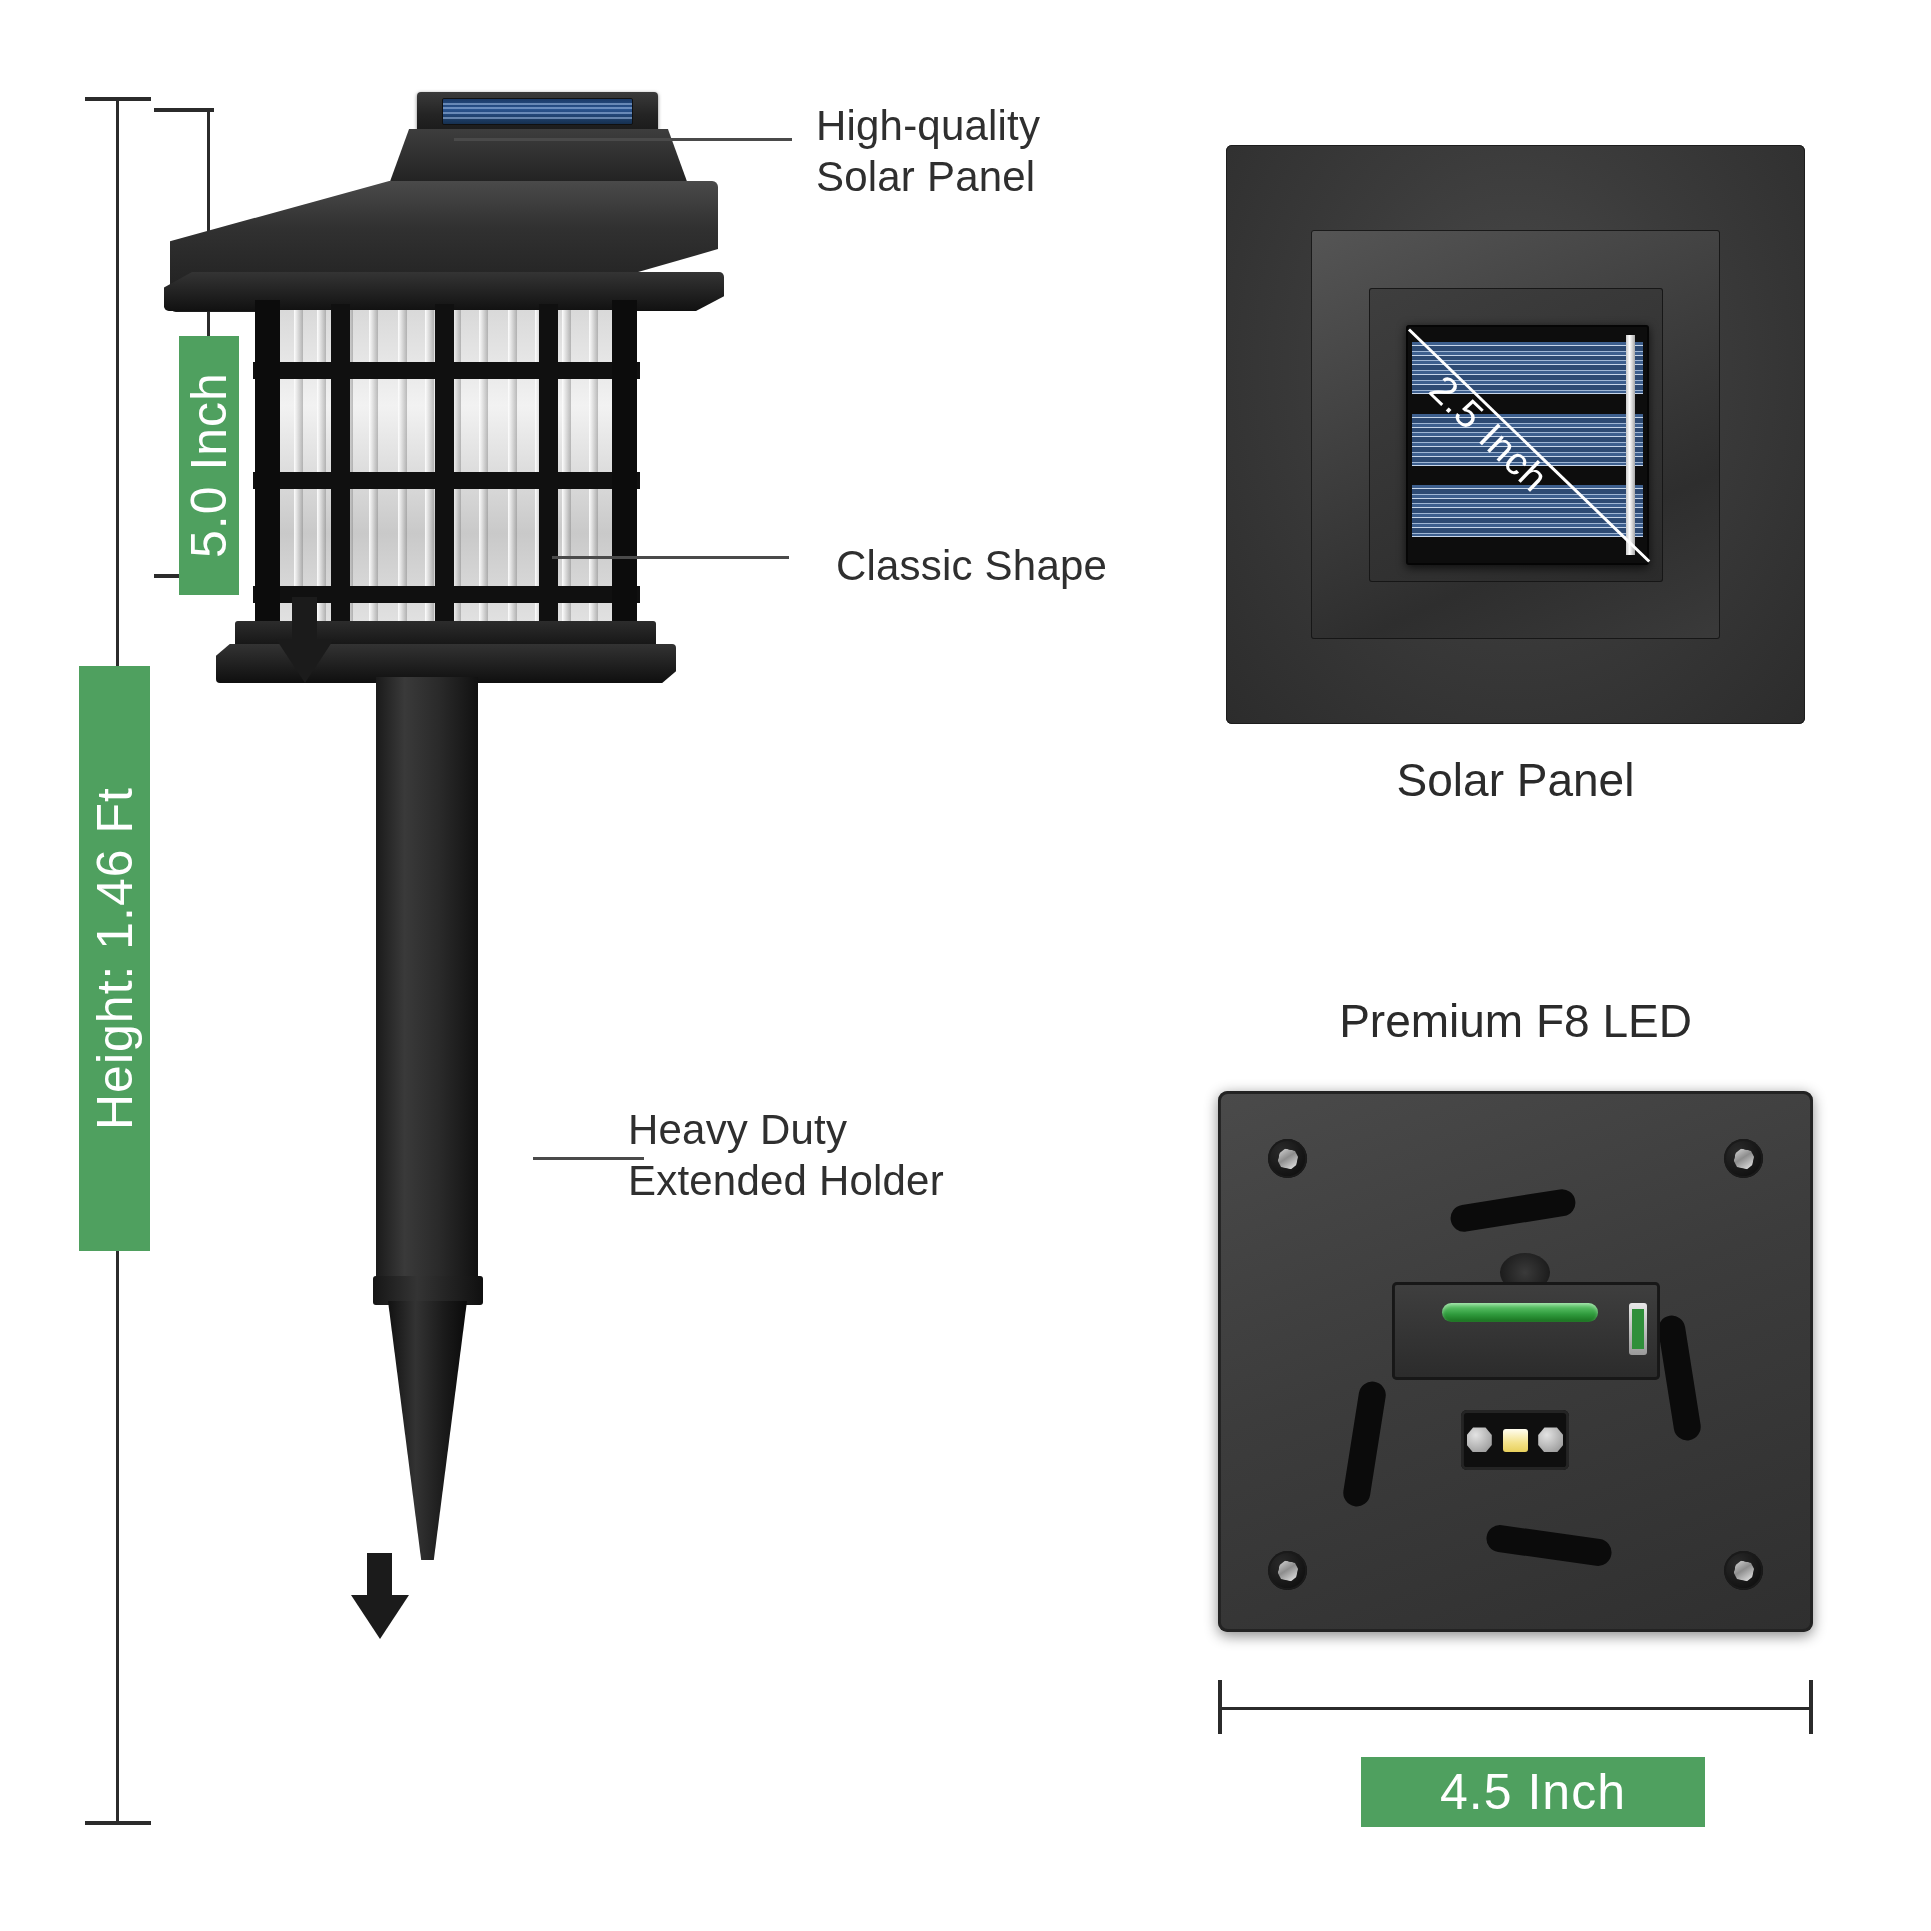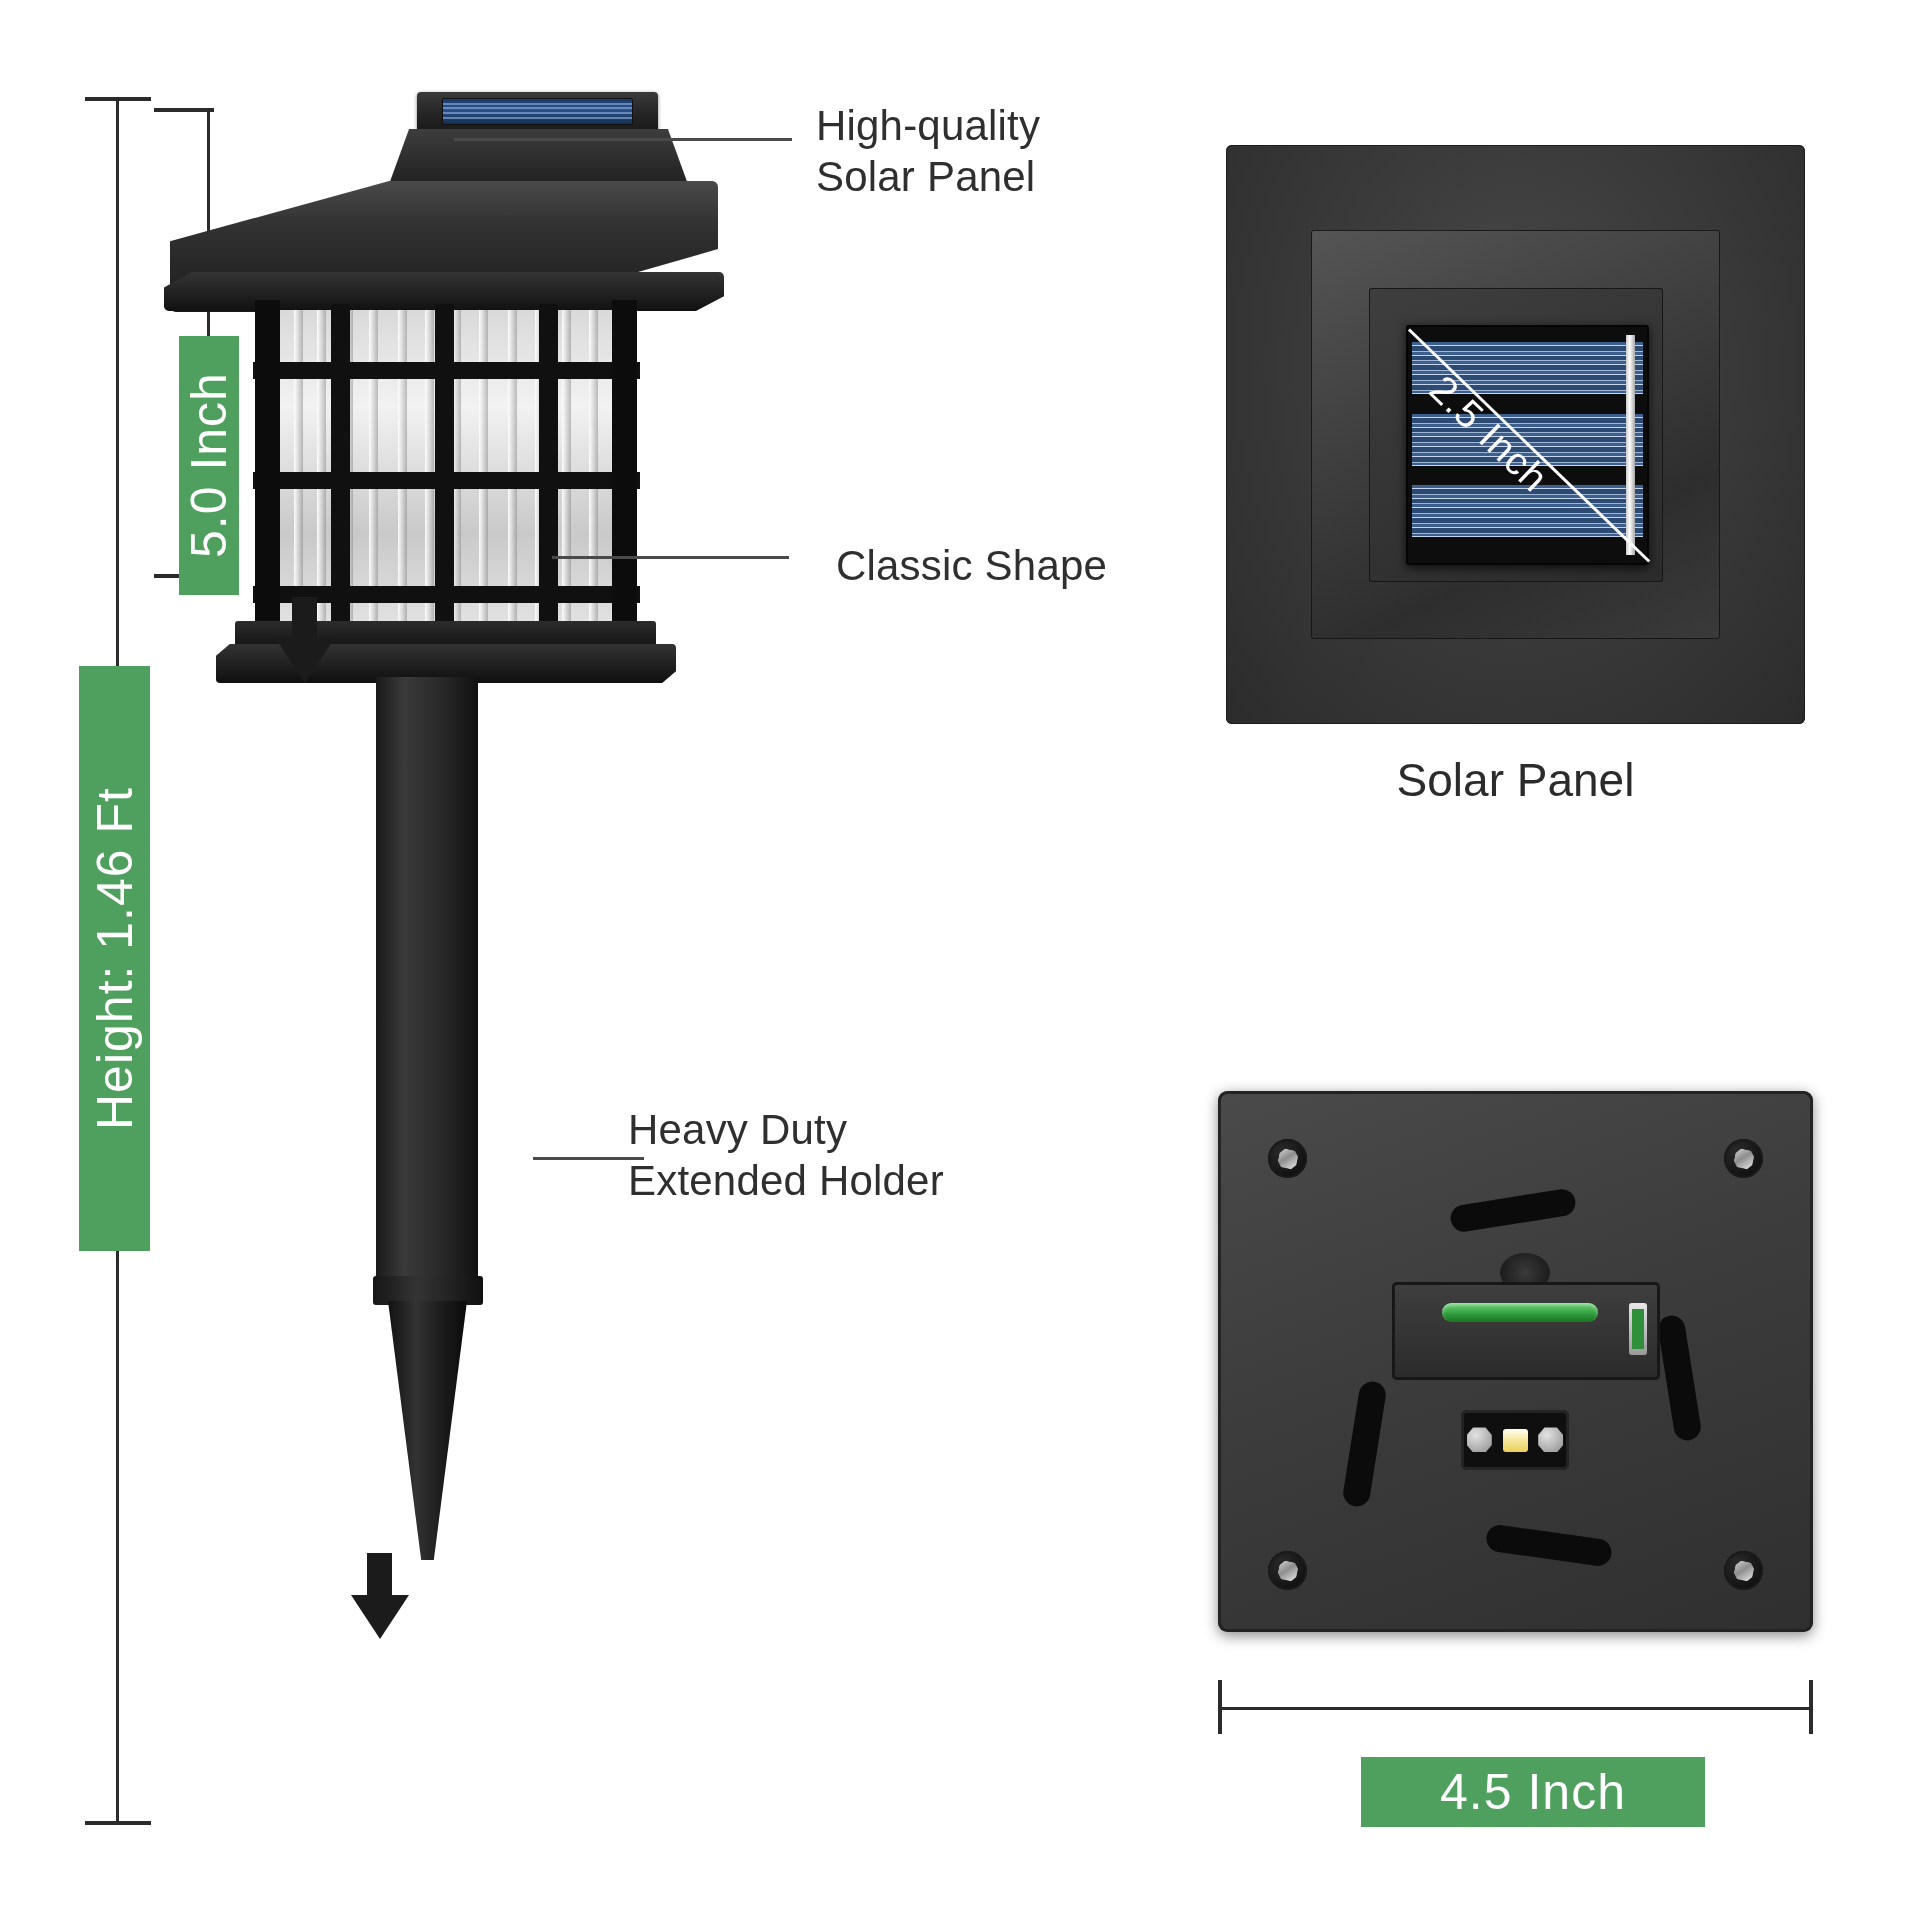--- a/index.html
+++ b/index.html
@@ -365,20 +365,21 @@
       <div class="cell-band" style="top:158px; height:52px;"></div>
       <div class="busbar" style="right:11.6px; top:7.7px; bottom:7.7px;"></div>
     </div>
 
     <div class="diag-line" style="left:183px; top:183px; width:334px; transform:rotate(44deg);"></div>
     <div class="diag-label" style="left:210px; top:216px; transform:rotate(44deg);">2.5 Inch</div>
   </div>
 
   <div class="abs section-title" style="left:1226px; top:753px; width:579px;">Solar Panel</div>
 
+  <div class="abs section-title" style="left:1226px; top:994px; width:579px;">Premium F8 LED</div>
 
   <div class="abs led-plate" style="left:1218px; top:1091px; width:595px; height:541px;">
 
     <div class="screw" style="left:50px;  top:48px;"></div>
     <div class="screw" style="right:50px; top:48px;"></div>
     <div class="screw" style="left:50px;  bottom:42px;"></div>
     <div class="screw" style="right:50px; bottom:42px;"></div>
 
     <div class="clip" style="left:232px; top:106px; width:126px; height:27px;
                              transform:rotate(-9deg);"></div>

